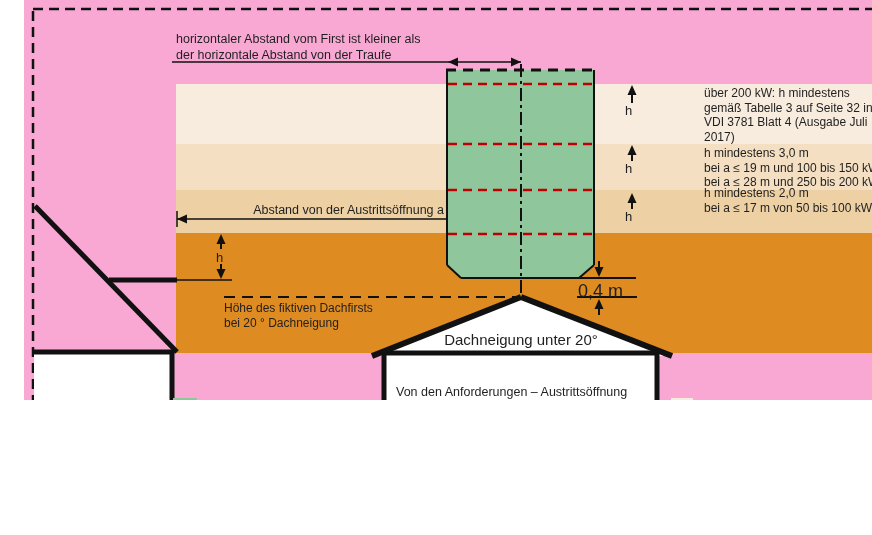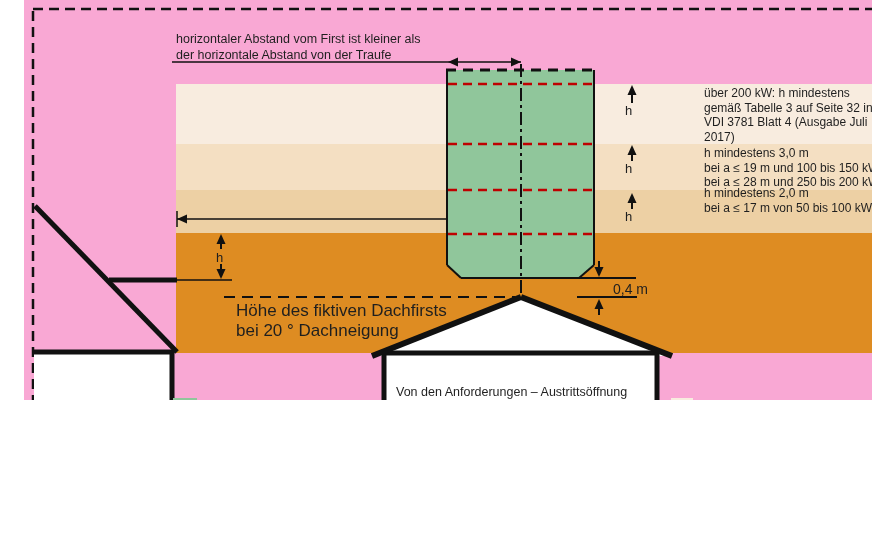--- a/index.html
+++ b/index.html
@@ -11,22 +11,22 @@
   #band1{top:84px;height:60px;background:var(--band1);}
   #band2{top:144px;height:46px;background:var(--band2);}
   #band3{top:190px;height:43px;background:var(--band3);}
   #band4{top:233px;height:120px;background:var(--band4);}
   svg{position:absolute;left:0;top:0;}
   .t{position:absolute;white-space:pre-line;font-size:12px;line-height:14.6px;}
   .lh15{line-height:15.2px;}
   #top-note{left:152px;top:31px;font-size:12.5px;line-height:16px;}
   #abstand-label{left:180px;top:203px;width:240px;text-align:right;font-size:12.5px;}
   .h-label{position:absolute;font-size:13px;}
-  #dim04{position:absolute;left:589px;top:281px;font-size:14px;}
-  #hoehe-label{left:212px;top:301px;font-size:17px;line-height:20px;}
+  #dim04{position:absolute;left:554px;top:281px;font-size:18px;}
+  #hoehe-label{left:200px;top:301px;font-size:12px;line-height:15px;}
   #callout-title{position:absolute;left:360px;top:331px;width:274px;text-align:center;font-size:15px;}
   #callout-body{left:372px;top:384px;width:252px;font-size:12.5px;line-height:16.8px;}
   #legend-allowed-text{left:190px;top:391px;width:170px;}
   #legend-forbidden-text{left:680px;top:389px;width:190px;}
   .sq{position:absolute;}
   #legend-green{left:149px;top:398px;width:24px;height:16px;background:var(--green);}
   #lsq1{left:647px;top:398px;width:22px;height:13px;background:var(--band1);}
   #lsq2{left:647px;top:424px;width:22px;height:13px;background:var(--band2);}
   #lsq3{left:647px;top:449px;width:22px;height:13px;background:var(--band3);}
   #lsq4{left:647px;top:474px;width:22px;height:13px;background:var(--band4);}
@@ -108,40 +108,42 @@
     <g>
       <polygon points="497,298 648,356 348,356" fill="#fff"></polygon>
       <rect x="360" y="353" width="273" height="149" fill="#fff" stroke="#111" stroke-width="5"></rect>
       <line x1="348" y1="356" x2="497" y2="297" stroke="#111" stroke-width="6"></line>
       <line x1="497" y1="297" x2="648" y2="356" stroke="#111" stroke-width="6"></line>
     </g>
   </svg>
 
   <div class="t" id="top-note">horizontaler Abstand vom First ist kleiner als
 der horizontale Abstand von der Traufe</div>
+  <div class="t" id="abstand-label">Abstand von der Austrittsöffnung a</div>
 
   <div class="h-label" style="left:601px;top:103px;">h</div>
   <div class="h-label" style="left:601px;top:161px;">h</div>
   <div class="h-label" style="left:601px;top:209px;">h</div>
   <div class="h-label" style="left:192px;top:250px;">h</div>
 
   <div class="t" style="left:680px;top:86px;width:185px;">über 200 kW: h mindestens
 gemäß Tabelle 3 auf Seite 32 in
 VDI 3781 Blatt 4 (Ausgabe Juli
 2017)</div>
   <div class="t" style="left:680px;top:146px;width:190px;">h mindestens 3,0 m
 bei a ≤ 19 m und 100 bis 150 kW
 bei a ≤ 28 m und 250 bis 200 kW</div>
   <div class="t" style="left:680px;top:186px;width:190px;">h mindestens 2,0 m
 bei a ≤ 17 m von 50 bis 100 kW</div>
 
   <div id="dim04">0,4 m</div>
   <div class="t" id="hoehe-label">Höhe des fiktiven Dachfirsts
 bei 20 ° Dachneigung</div>
 
+  <div id="callout-title">Dachneigung unter 20°</div>
   <div class="t" id="callout-body">Von den Anforderungen – Austrittsöffnung
 überragt den First um mindestens 0,4 m und ist
 firstnah angeordnet – darf nur abgewichen
 werden, wenn die Höhe der Austrittsöffnung für
 das Einzelgebäude nach Abschnitt 6.2.1 der
 Richtlinie VDI 3781 Blatt 4 (Ausgabe Juli 2017)
 bestimmt worden ist.</div>
 
   <div class="sq" id="legend-green"></div>
 

